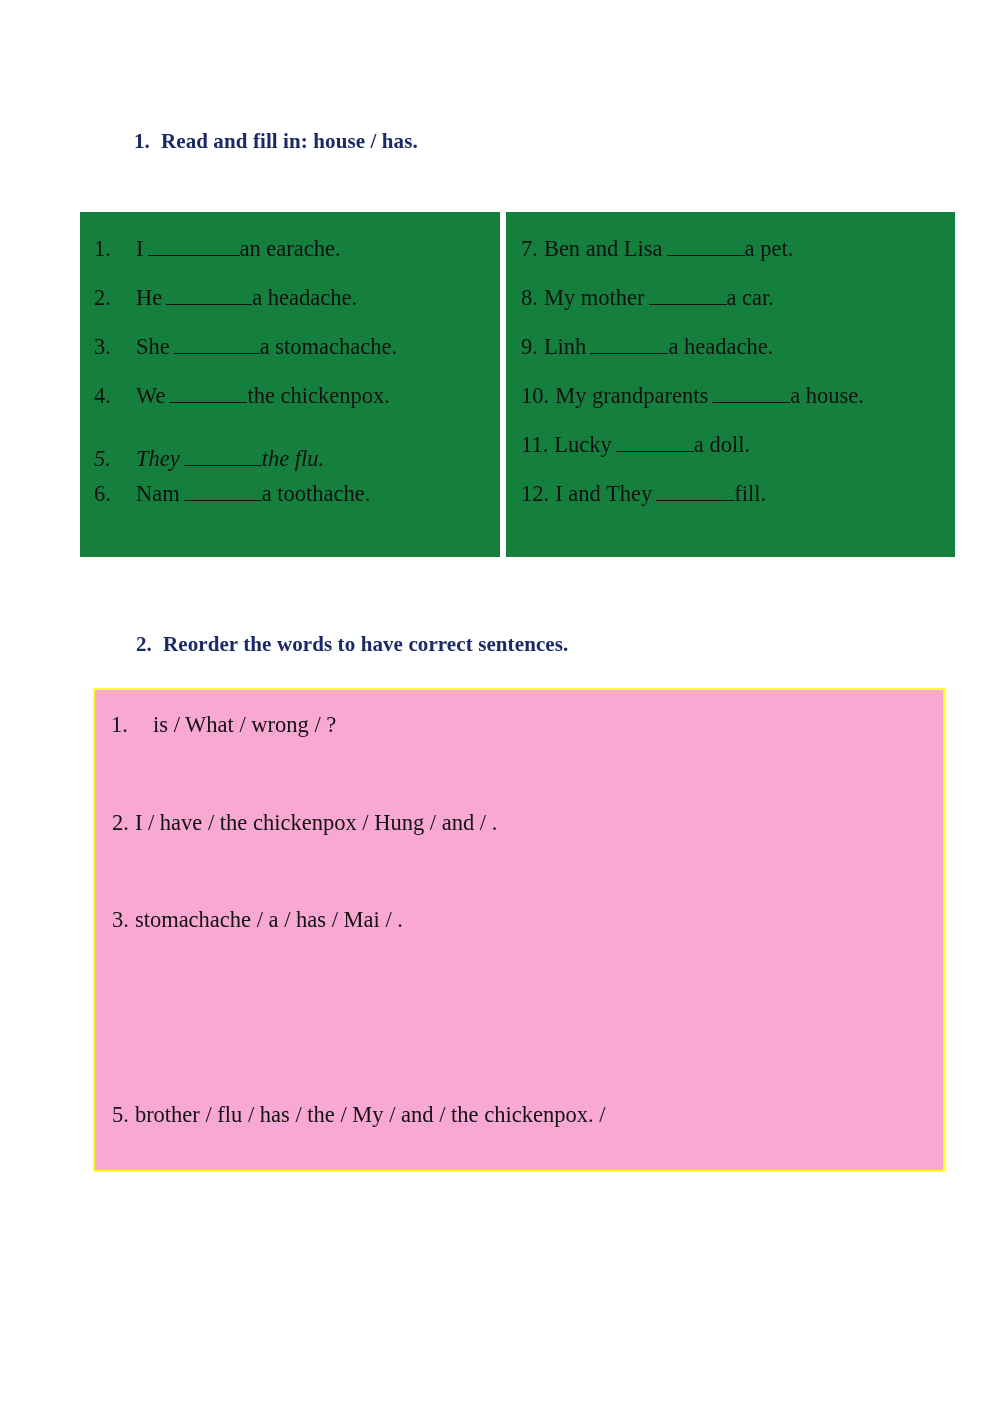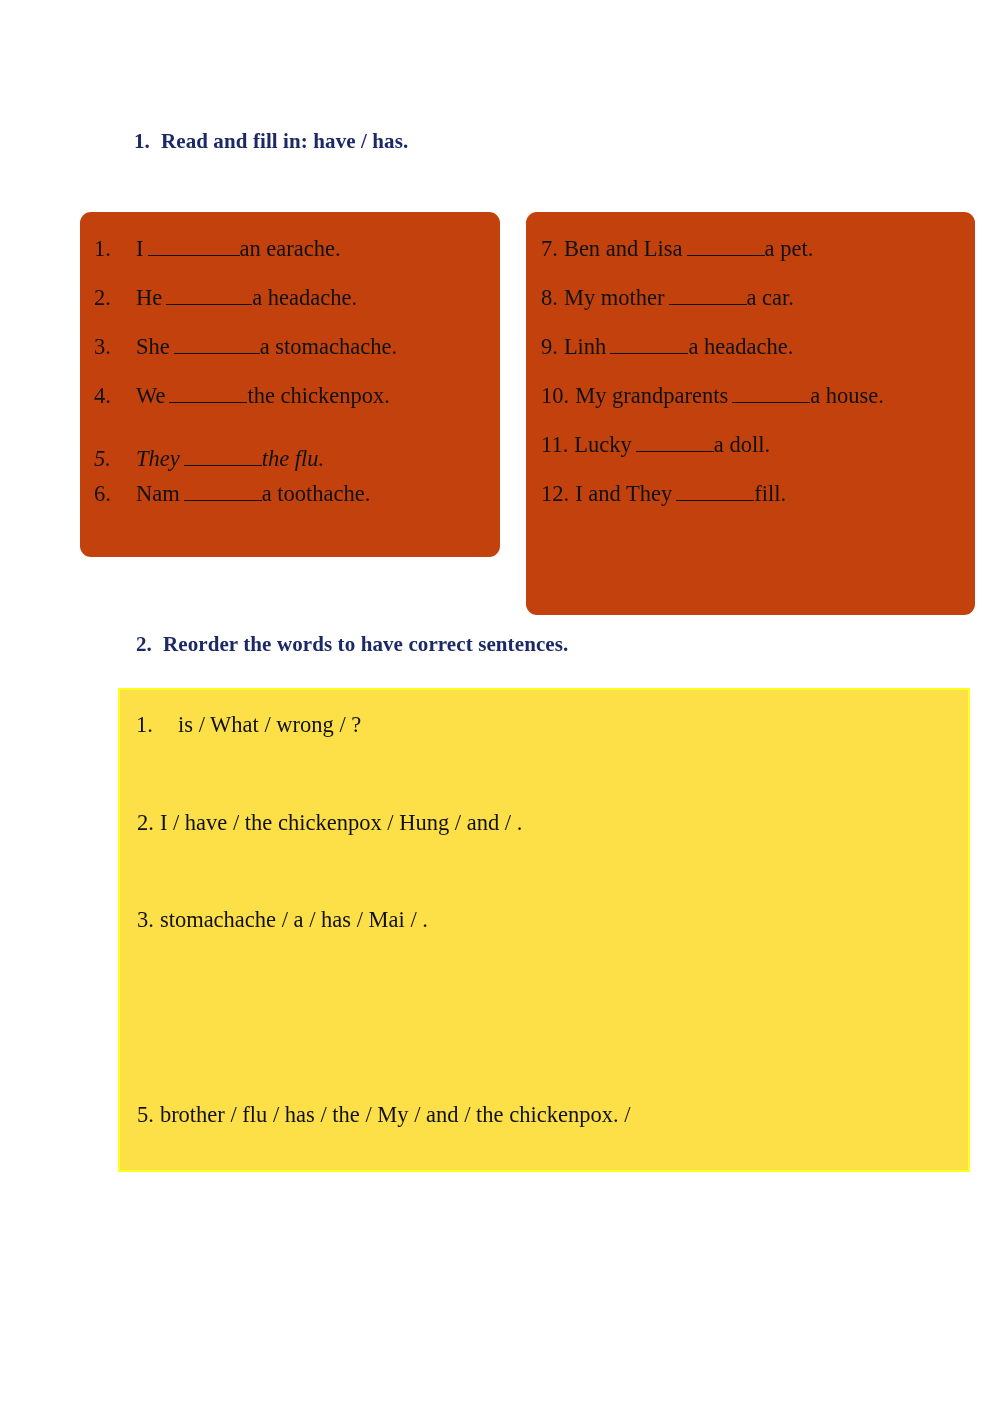--- a/index.html
+++ b/index.html
@@ -28,26 +28,25 @@
   .ex-heading .num {
     display: inline-block;
     margin-right: 11px;
   }
   #heading-1 { left: 134px; top: 129px; }
   #heading-2 { left: 136px; top: 632px; }
 
   
   .cream-box {
     position: absolute;
-    background: #c2410c;
+    background: #15803d;
     box-sizing: border-box;
-    border-radius: 11px;
   }
   #ex1-left-box  { left: 80px;  top: 212px; width: 420px; height: 345px; }
-  #ex1-right-box { left: 526px; top: 212px; width: 449px; height: 403px; }
+  #ex1-right-box { left: 506px; top: 212px; width: 449px; height: 345px; }
   .fill-item {
     font-size: 22.5px;
     color: #111111;
     line-height: 1;
     white-space: nowrap;
     position: absolute;
   }
   .fill-item .idx {
     display: inline-block;
     text-align: left;
@@ -72,22 +71,21 @@
 
   
   #ex2-box {
     position: absolute;
     left: 93px;
     top: 688px;
     width: 852px;
     height: 484px;
     border: 2.5px solid #ffff20;
     box-sizing: border-box;
-    background: #fde047;
-    margin-left: 25px;
+    background: #f9a8d4;
   }
   .reorder-item {
     position: absolute;
     font-size: 22.5px;
     color: #111111;
     line-height: 1;
     white-space: nowrap;
   }
   .reorder-item .idx { display: inline-block; }
   .reorder-item.first .idx { width: 42px; }
@@ -99,21 +97,21 @@
     left: 0;
     top: 1352px;
     width: 1000px;
     height: 62px;
   }
 </style>
 </head>
 <body>
 
 <div class="ex-heading" id="heading-1">
-  <span class="num">1.</span><span>Read and fill in: have / has.</span>
+  <span class="num">1.</span><span>Read and fill in: house / has.</span>
 </div>
 
 <div class="cream-box" id="ex1-left-box">
     <div class="fill-item" style="top: 22px;"><span class="idx">1.</span><span>I</span><span class="blank w1"></span><span>an earache.</span></div>
     <div class="fill-item" style="top: 71px;"><span class="idx">2.</span><span>He</span><span class="blank w2"></span><span>a headache.</span></div>
     <div class="fill-item" style="top: 120px;"><span class="idx">3.</span><span>She</span><span class="blank w2"></span><span>a stomachache.</span></div>
     <div class="fill-item" style="top: 169px;"><span class="idx">4.</span><span>We</span><span class="blank w3"></span><span>the chickenpox.</span></div>
     <div class="fill-item" style="top: 232px; font-style: italic;"><span class="idx">5.</span><span>They</span><span class="blank w3"></span><span>the flu.</span></div>
     <div class="fill-item" style="top: 267px;"><span class="idx">6.</span><span>Nam</span><span class="blank w3"></span><span>a toothache.</span></div>
   </div>

